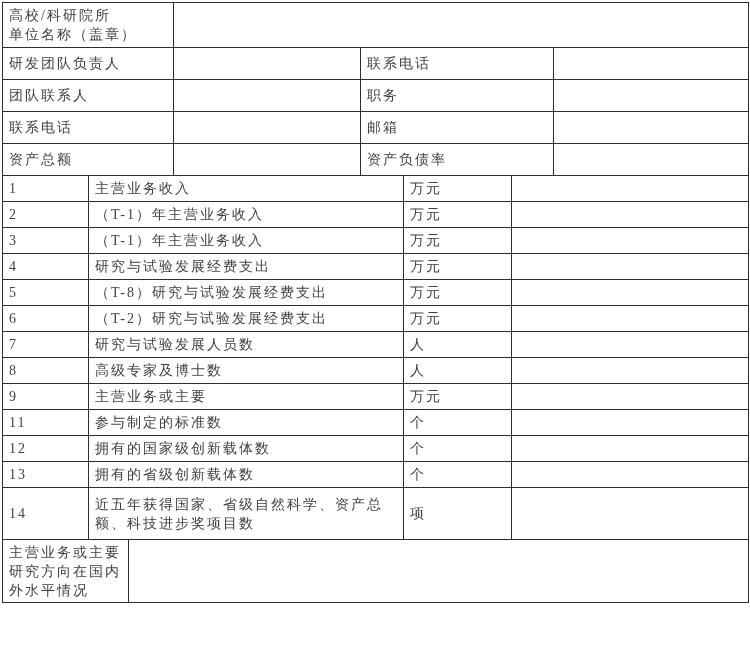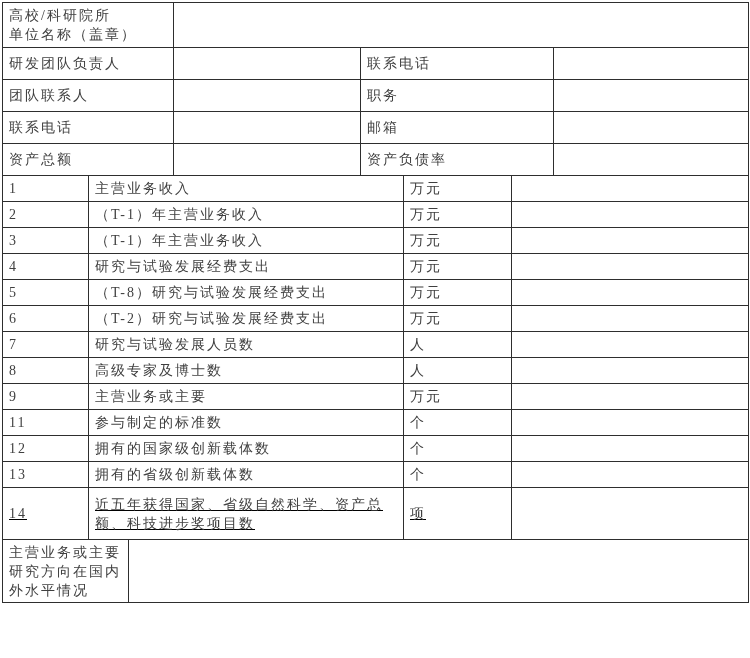--- a/index.html
+++ b/index.html
@@ -36,21 +36,21 @@
     padding: 2px 6px;
     vertical-align: middle;
     overflow: hidden;
     word-break: break-all;
   }
   .pre { white-space: pre-line; }
   tr.rA { height: 45px; }
   tr.rB { height: 32px; }
   tr.hd { height: 28px; }
   tr.it { height: 26px; }
-  tr.it2 { height: 52px; text-decoration: underline; }
+  tr.it2 { height: 52px; }
   tr.bt { height: 63px; }
 </style>
 </head>
 <body>
 
 <div class="sheet">
 
   <table class="t1">
     <colgroup>
       <col style="width:171px">

